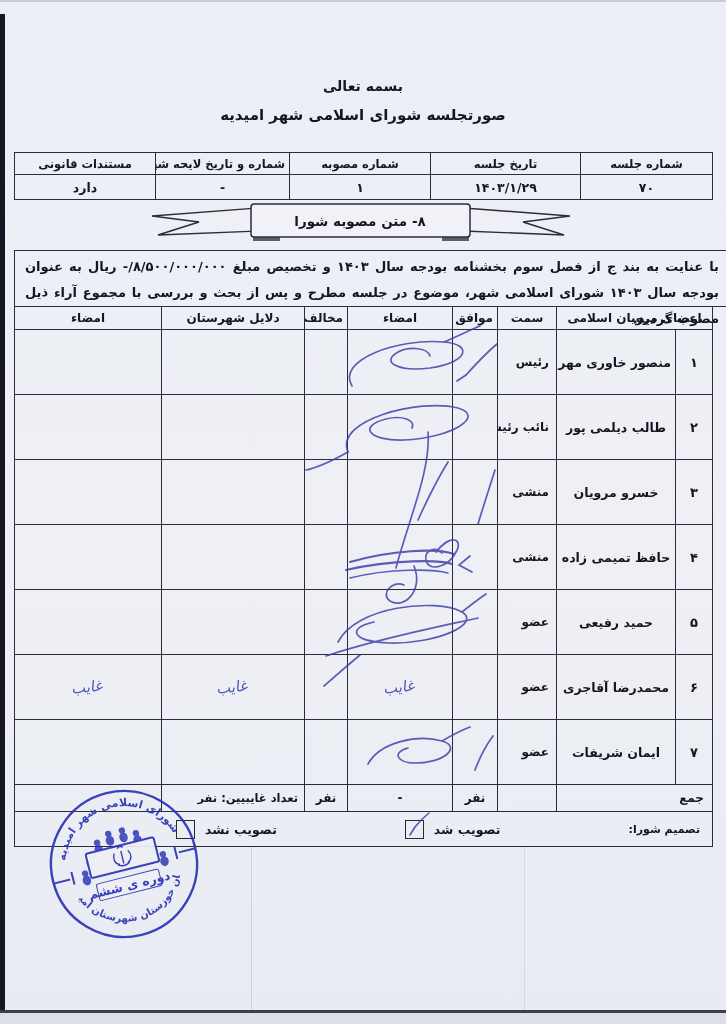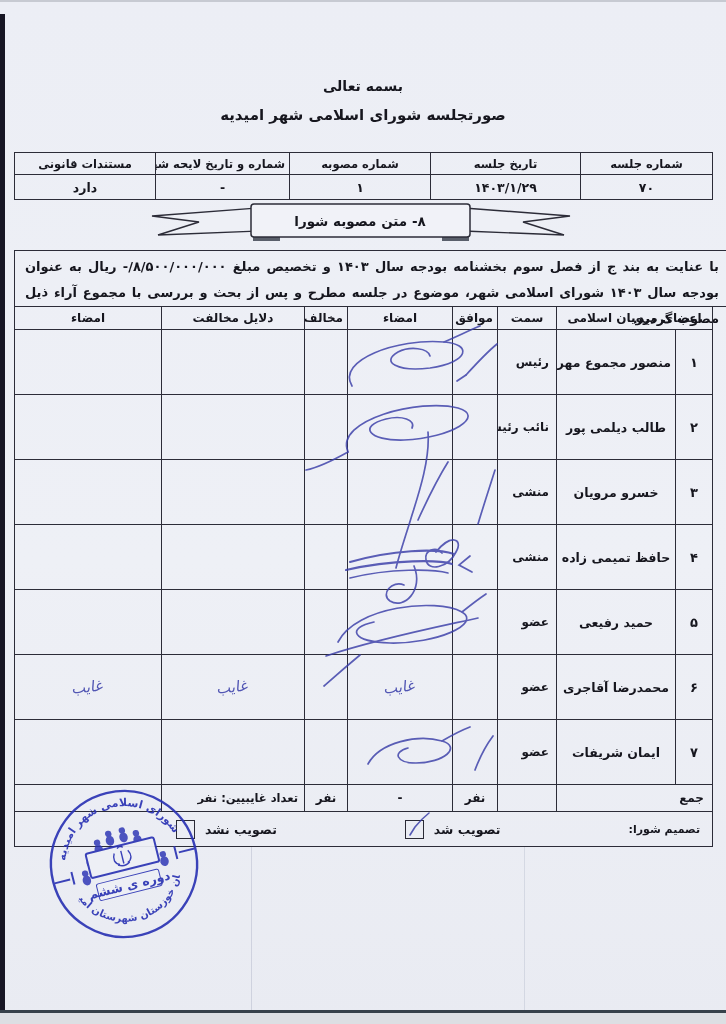--- a/index.html
+++ b/index.html
@@ -122,27 +122,27 @@
         <col style="width:143px">
         <col style="width:147px">
     </colgroup>
     <tbody>
         <tr class="hrow">
       <td colspan="2">اعضای مرویان اسلامی</td>
       <td>سمت</td>
       <td>موافق</td>
       <td>امضاء</td>
       <td>مخالف</td>
-      <td>دلایل مخالفت</td>
+      <td>دلایل شهرستان</td>
       <td>امضاء</td>
     </tr>
 
     <tr class="mrow">
       <td class="num">۱</td>
-      <td class="name">منصور مجموع مهر</td>
+      <td class="name">منصور خاوری مهر</td>
       <td class="pos">رئیس</td>
       <td></td>
       <td><span class="hand"></span></td>
       <td></td>
       <td><span class="hand"></span></td>
       <td><span class="hand"></span></td>
     </tr>
     <tr class="mrow">
       <td class="num">۲</td>
       <td class="name">طالب دیلمی پور</td>

